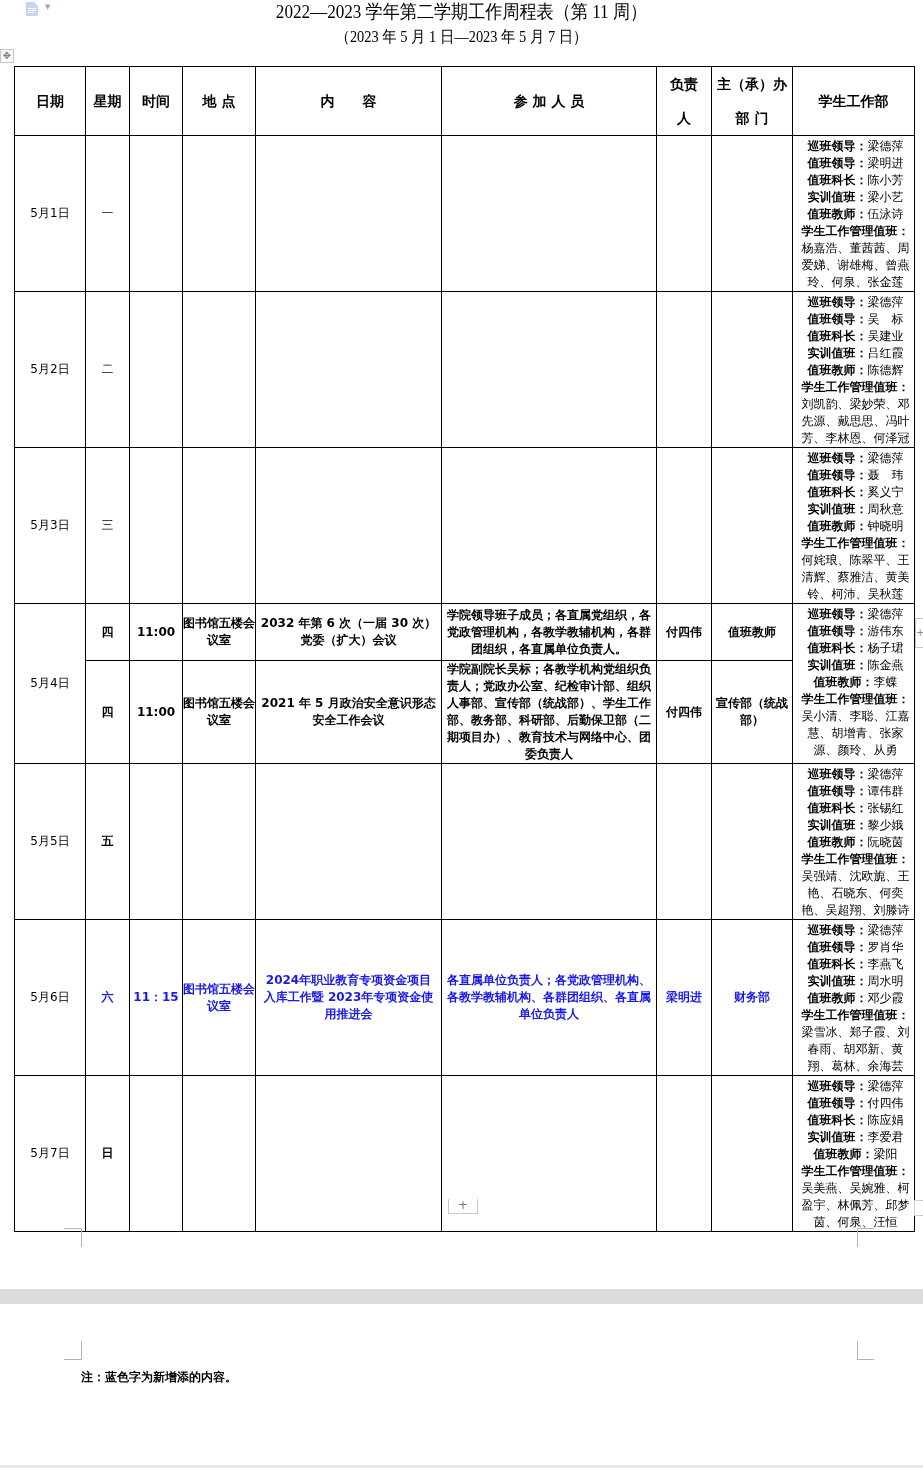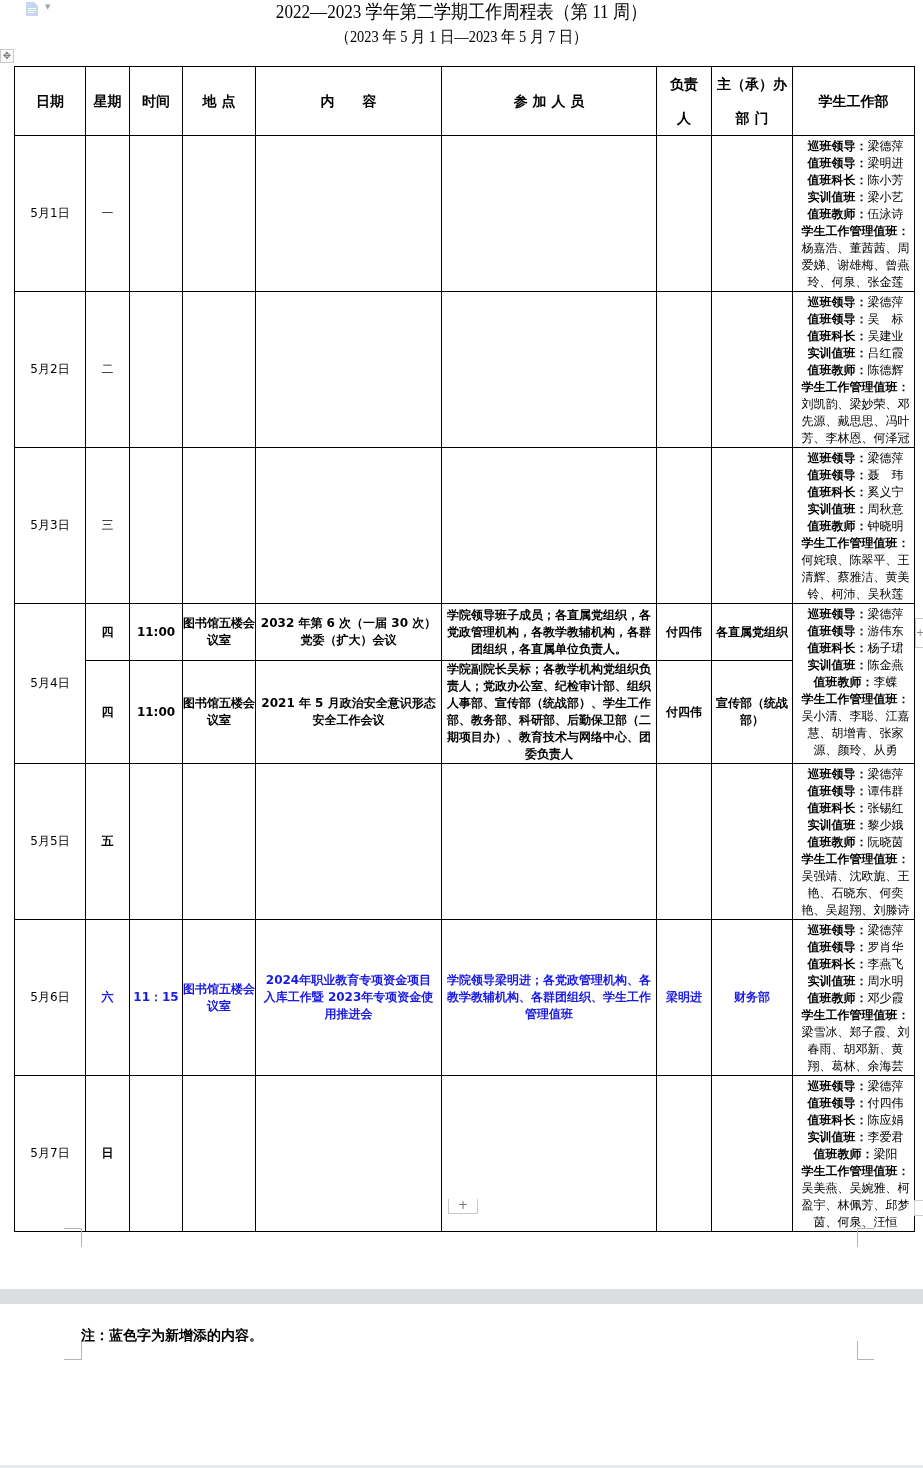--- a/index.html
+++ b/index.html
@@ -66,21 +66,21 @@
   .corner { position: absolute; width: 16px; height: 18px; border-color: #b5b5b5; border-style: solid; border-width: 0; }
   .c-tl { left: 64px; top: 1228px; border-top-width: 1px; border-right-width: 1px; width: 17px; }
   .c-tr { left: 857px; top: 1228px; border-top-width: 1px; border-left-width: 1px; }
   .c-bl { left: 64px; top: 1341px; border-bottom-width: 1px; border-right-width: 1px; width: 17px; }
   .c-br { left: 857px; top: 1341px; border-bottom-width: 1px; border-left-width: 1px; }
   .page-gap {
     position: absolute; left: 0; top: 1289px; width: 923px; height: 15px; background: #dcdddf;
   }
   .bottom-line { position: absolute; left: 0; top: 1465px; width: 923px; height: 3px; background: #e8e9eb; }
   .note {
-    position: absolute; left: 81px; top: 1325px; font-size: 14px; line-height: 20px; font-weight: bold;
+    position: absolute; left: 81px; top: 1367px; font-size: 12px; line-height: 20px; font-weight: bold;
   }
 </style>
 </head>
 <body>
 
 <svg class="doc-icon" viewBox="0 0 12 14">
   <path d="M0 0 H8 L12 4 V14 H0 Z" fill="#c7d7ef"></path>
   <rect x="2" y="6" width="8" height="1" fill="#fff"></rect>
     <rect x="2" y="8" width="8" height="1" fill="#fff"></rect>
     <rect x="2" y="10" width="6" height="1" fill="#fff"></rect>
@@ -187,21 +187,21 @@
     <td class="b">四</td>
     <td class="b">11:00</td>
     <td class="b cell-inner">图书馆五楼会议室</td>
     <td class="b">
           <div class="cell-inner">2032 年第 6 次（一届 30 次）党委（扩大）会议</div>
         </td>
     <td class="b">
           <div class="cell-inner">学院领导班子成员；各直属党组织，各党政管理机构，各教学教辅机构，各群团组织，各直属单位负责人。</div>
         </td>
     <td class="b">付四伟</td>
-    <td class="b">各直属党组织</td>
+    <td class="b">值班教师</td>
     <td class="duty" rowspan="2">
       <div><span class="lbl">巡班领导：</span><span>梁德萍</span></div>
       <div><span class="lbl">值班领导：</span><span>游伟东</span></div>
       <div><span class="lbl">值班科长：</span><span>杨子珺</span></div>
       <div><span class="lbl">实训值班：</span><span>陈金燕</span></div>
       <div><span class="lbl">值班教师：</span><span>李蝶</span></div>
       <div class="lbl">学生工作管理值班：</div>
       <div>吴小清、李聪、江嘉慧、胡增青、张家源、颜玲、从勇</div>
     </td>
   </tr>
@@ -244,21 +244,21 @@
 
   <tr style="height:151px">
     <td class="date-cell">5月6日</td>
     <td class="b blue">六</td>
     <td class="b blue">11：15</td>
     <td class="b blue cell-inner">图书馆五楼会议室</td>
     <td class="b blue">
           <div class="cell-inner">2024年职业教育专项资金项目入库工作暨 2023年专项资金使用推进会</div>
         </td>
     <td class="b blue">
-          <div class="cell-inner">学院领导梁明进；各党政管理机构、各教学教辅机构、各群团组织、学生工作管理值班</div>
+          <div class="cell-inner">各直属单位负责人；各党政管理机构、各教学教辅机构、各群团组织、各直属单位负责人</div>
         </td>
     <td class="b blue">梁明进</td>
     <td class="b blue">财务部</td>
     <td class="duty">
       <div><span class="lbl">巡班领导：</span><span>梁德萍</span></div>
       <div><span class="lbl">值班领导：</span><span>罗肖华</span></div>
       <div><span class="lbl">值班科长：</span><span>李燕飞</span></div>
       <div><span class="lbl">实训值班：</span><span>周水明</span></div>
       <div><span class="lbl">值班教师：</span><span>邓少霞</span></div>
       <div class="lbl">学生工作管理值班：</div>

